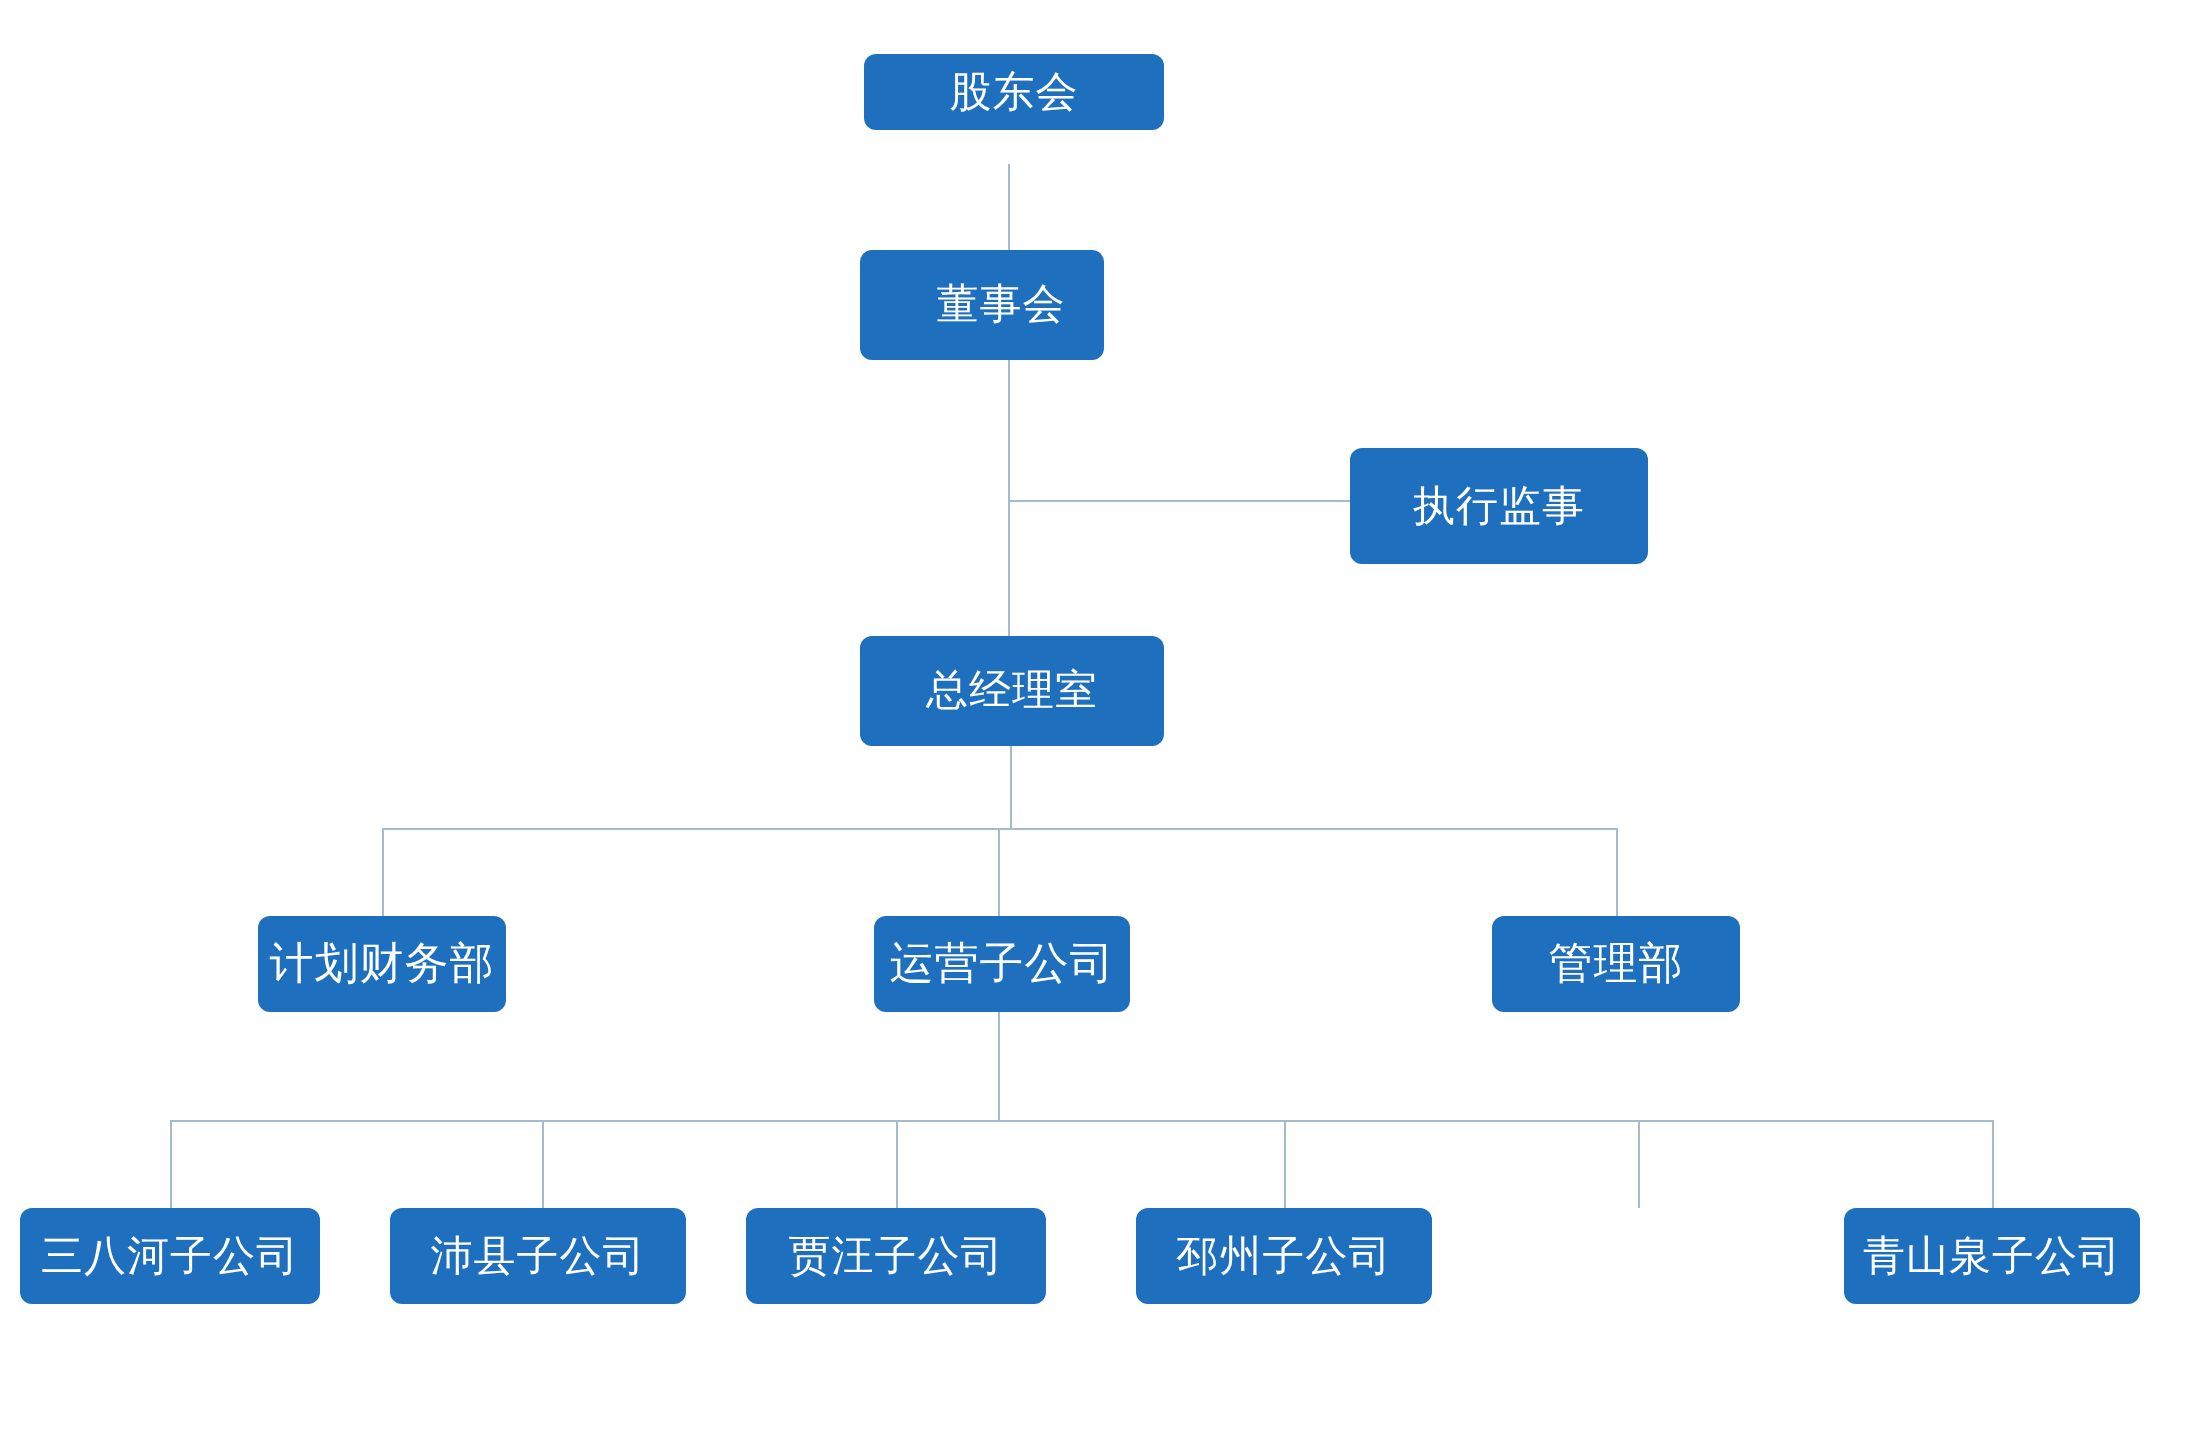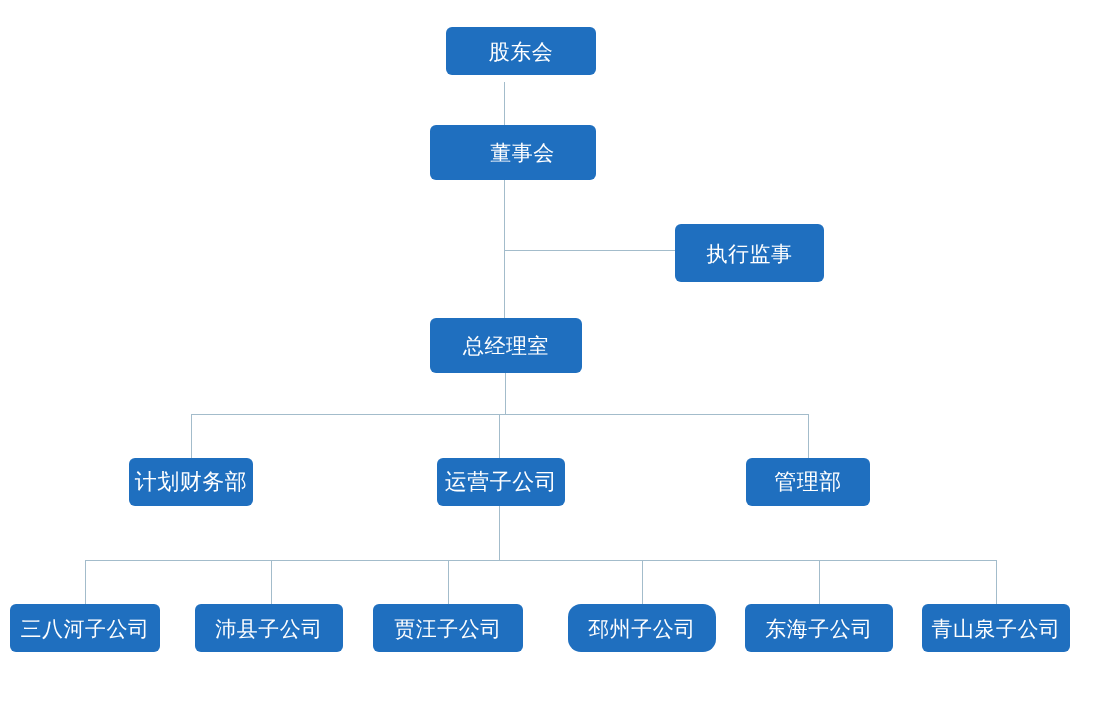--- a/index.html
+++ b/index.html
@@ -71,32 +71,31 @@
 
   <div class="conn conn-h" style="left:85px; top:560px; width:911px;"></div>
 
   <div class="conn conn-v" style="left:85px;  top:560px; height:44px;"></div>
   <div class="conn conn-v" style="left:271px; top:560px; height:44px;"></div>
   <div class="conn conn-v" style="left:448px; top:560px; height:44px;"></div>
   <div class="conn conn-v" style="left:642px; top:560px; height:44px;"></div>
   <div class="conn conn-v" style="left:819px; top:560px; height:44px;"></div>
   <div class="conn conn-v" style="left:996px; top:560px; height:44px;"></div>
 
-  <div class="node node-lg" style="left:446px; top:27px; width:150px; height:48px;">股东会</div>
+  <div class="node node-lg" style="left:432px; top:27px; width:150px; height:38px;">股东会</div>
 
-  <div class="node node-lg" style="left:430px; top:125px; width:166px; height:55px;padding-left:19px;">董事会</div>
+  <div class="node node-lg" style="left:430px; top:125px; width:122px; height:55px;padding-left:19px;">董事会</div>
 
   <div class="node node-lg" style="left:675px; top:224px; width:149px; height:58px;">执行监事</div>
 
   <div class="node node-lg" style="left:430px; top:318px; width:152px; height:55px;">总经理室</div>
 
   <div class="node node-md" style="left:129px; top:458px; width:124px; height:48px;">计划财务部</div>
   <div class="node node-md" style="left:437px; top:458px; width:128px; height:48px;">运营子公司</div>
   <div class="node node-md" style="left:746px; top:458px; width:124px; height:48px;">管理部</div>
 
   <div class="node node-sm" style="left:10px; top:604px; width:150px; height:48px;">三八河子公司</div>
   <div class="node node-sm" style="left:195px; top:604px; width:148px; height:48px;">沛县子公司</div>
   <div class="node node-sm" style="left:373px; top:604px; width:150px; height:48px;">贾汪子公司</div>
-  <div class="node node-sm" style="left:568px; top:604px; width:148px; height:48px;border-radius:13px;">邳州子公司</div>
-  <div class="node node-sm" style="left:745px; top:604px; width:148px; height:48px;">东海子公司</div>
+  <div class="node node-sm" style="left:568px; top:604px; width:148px; height:48px;">邳州子公司</div>
   <div class="node node-sm" style="left:922px; top:604px; width:148px; height:48px;">青山泉子公司</div>
 
 </div>
 
 </body></html>

